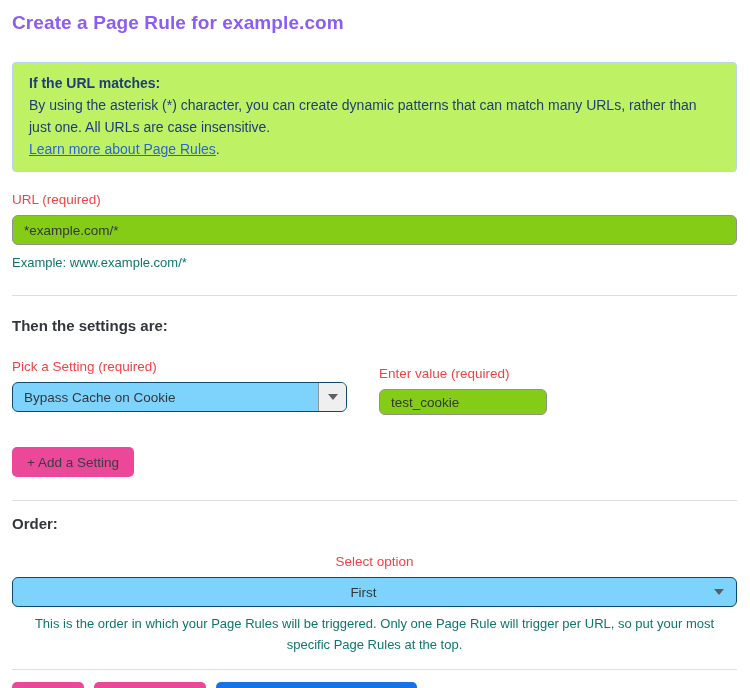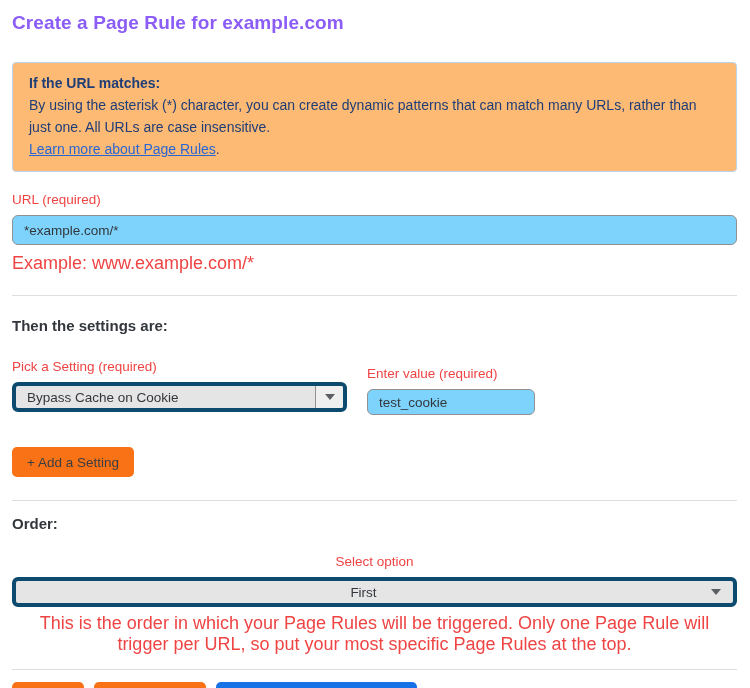--- a/index.html
+++ b/index.html
@@ -14,21 +14,21 @@
 
   h1.title {
     font-size: 19px;
     font-weight: bold;
     color: #8b5cf6;
     margin-bottom: 22px;
     letter-spacing: 0.1px;
   }
 
   .info-box {
-    background: #fdba74;
+    background: #bef264;
     border: 1px solid #bad4f0;
     border-radius: 4px;
     padding: 9px 16px 11px 16px;
     color: #1f3d77;
     font-size: 14px;
     line-height: 22px;
     margin-top: 28px;
   }
   .info-heading { font-weight: bold; }
   .info-link { color: #2a66d3; text-decoration: underline; cursor: pointer; }
@@ -37,32 +37,32 @@
     display: block;
     font-size: 13.5px;
     color: #ef4444;
     margin-bottom: 8px;
   }
 
   .text-input {
     font-family: "Liberation Sans", sans-serif;
     font-size: 13.5px;
     color: #33373c;
-    background: #7dd3fc;
+    background: #84cc16;
     border: 1px solid #919191;
     border-radius: 6px;
     height: 30px;
     padding: 12px 11px;
     outline: none;
   }
   .url-input { width: 100%; display: block; }
 
   .helper {
-    font-size: 18px;
-    color: #ef4444;
+    font-size: 13px;
+    color: #0f766e;
     margin-top: 7px;
     line-height: 22px;
   }
 
   hr.divider {
     border: none;
     border-top: 1px solid #dedede;
     height: 0;
   }
   .divider-1 { margin-top: 21px; }
@@ -72,30 +72,30 @@
   h2.section-heading {
     font-size: 15px;
     font-weight: bold;
     color: #33373c;
   }
   .settings-heading { margin-top: 21px; }
   .order-heading { margin-top: 14px; }
 
   .settings-row { display: flex; margin-top: 25px; }
   .setting-col { width: 335px; }
-  .value-col { margin-left: 20px; margin-top: 7px; }
+  .value-col { margin-left: 32px; margin-top: 7px; }
   .value-input { width: 168px; height: 16px; }
 
   .select-box {
     display: flex;
     align-items: center;
     height: 30px;
-    border: 4px solid #0c4a6e;
+    border: 1px solid #0c4a6e;
     border-radius: 6px;
-    background: #e5e5e5;
+    background: #7dd3fc;
     font-size: 13.5px;
     color: #33373c;
     cursor: pointer;
     overflow: hidden;
   }
   .select-box .select-text { flex: 1; padding: 0 11px; }
   .arrow-segment {
     width: 28px;
     align-self: stretch;
     background: #efefef;
@@ -115,21 +115,21 @@
   .select-full .tri { margin-right: 12px; }
 
   button {
     font-family: "Liberation Sans", sans-serif;
     font-size: 13.5px;
     border: none;
     border-radius: 5px;
     height: 30px;
     cursor: pointer;
   }
-  .gray-btn { background: #f97316; color: #393d42; padding: 0 15px; }
+  .gray-btn { background: #ec4899; color: #393d42; padding: 0 15px; }
   .blue-btn { background: #1672e6; color: #ffffff; padding: 0 16px; }
   .add-btn { margin-top: 32px; }
 
   .order-block { margin-top: 22px; text-align: center; }
   .order-helper { margin-top: 6px; line-height: 21px; max-width: 726px; }
 
   .footer { margin-top: 12px; display: flex; gap: 10px; }
 </style>
 </head>
 <body>

